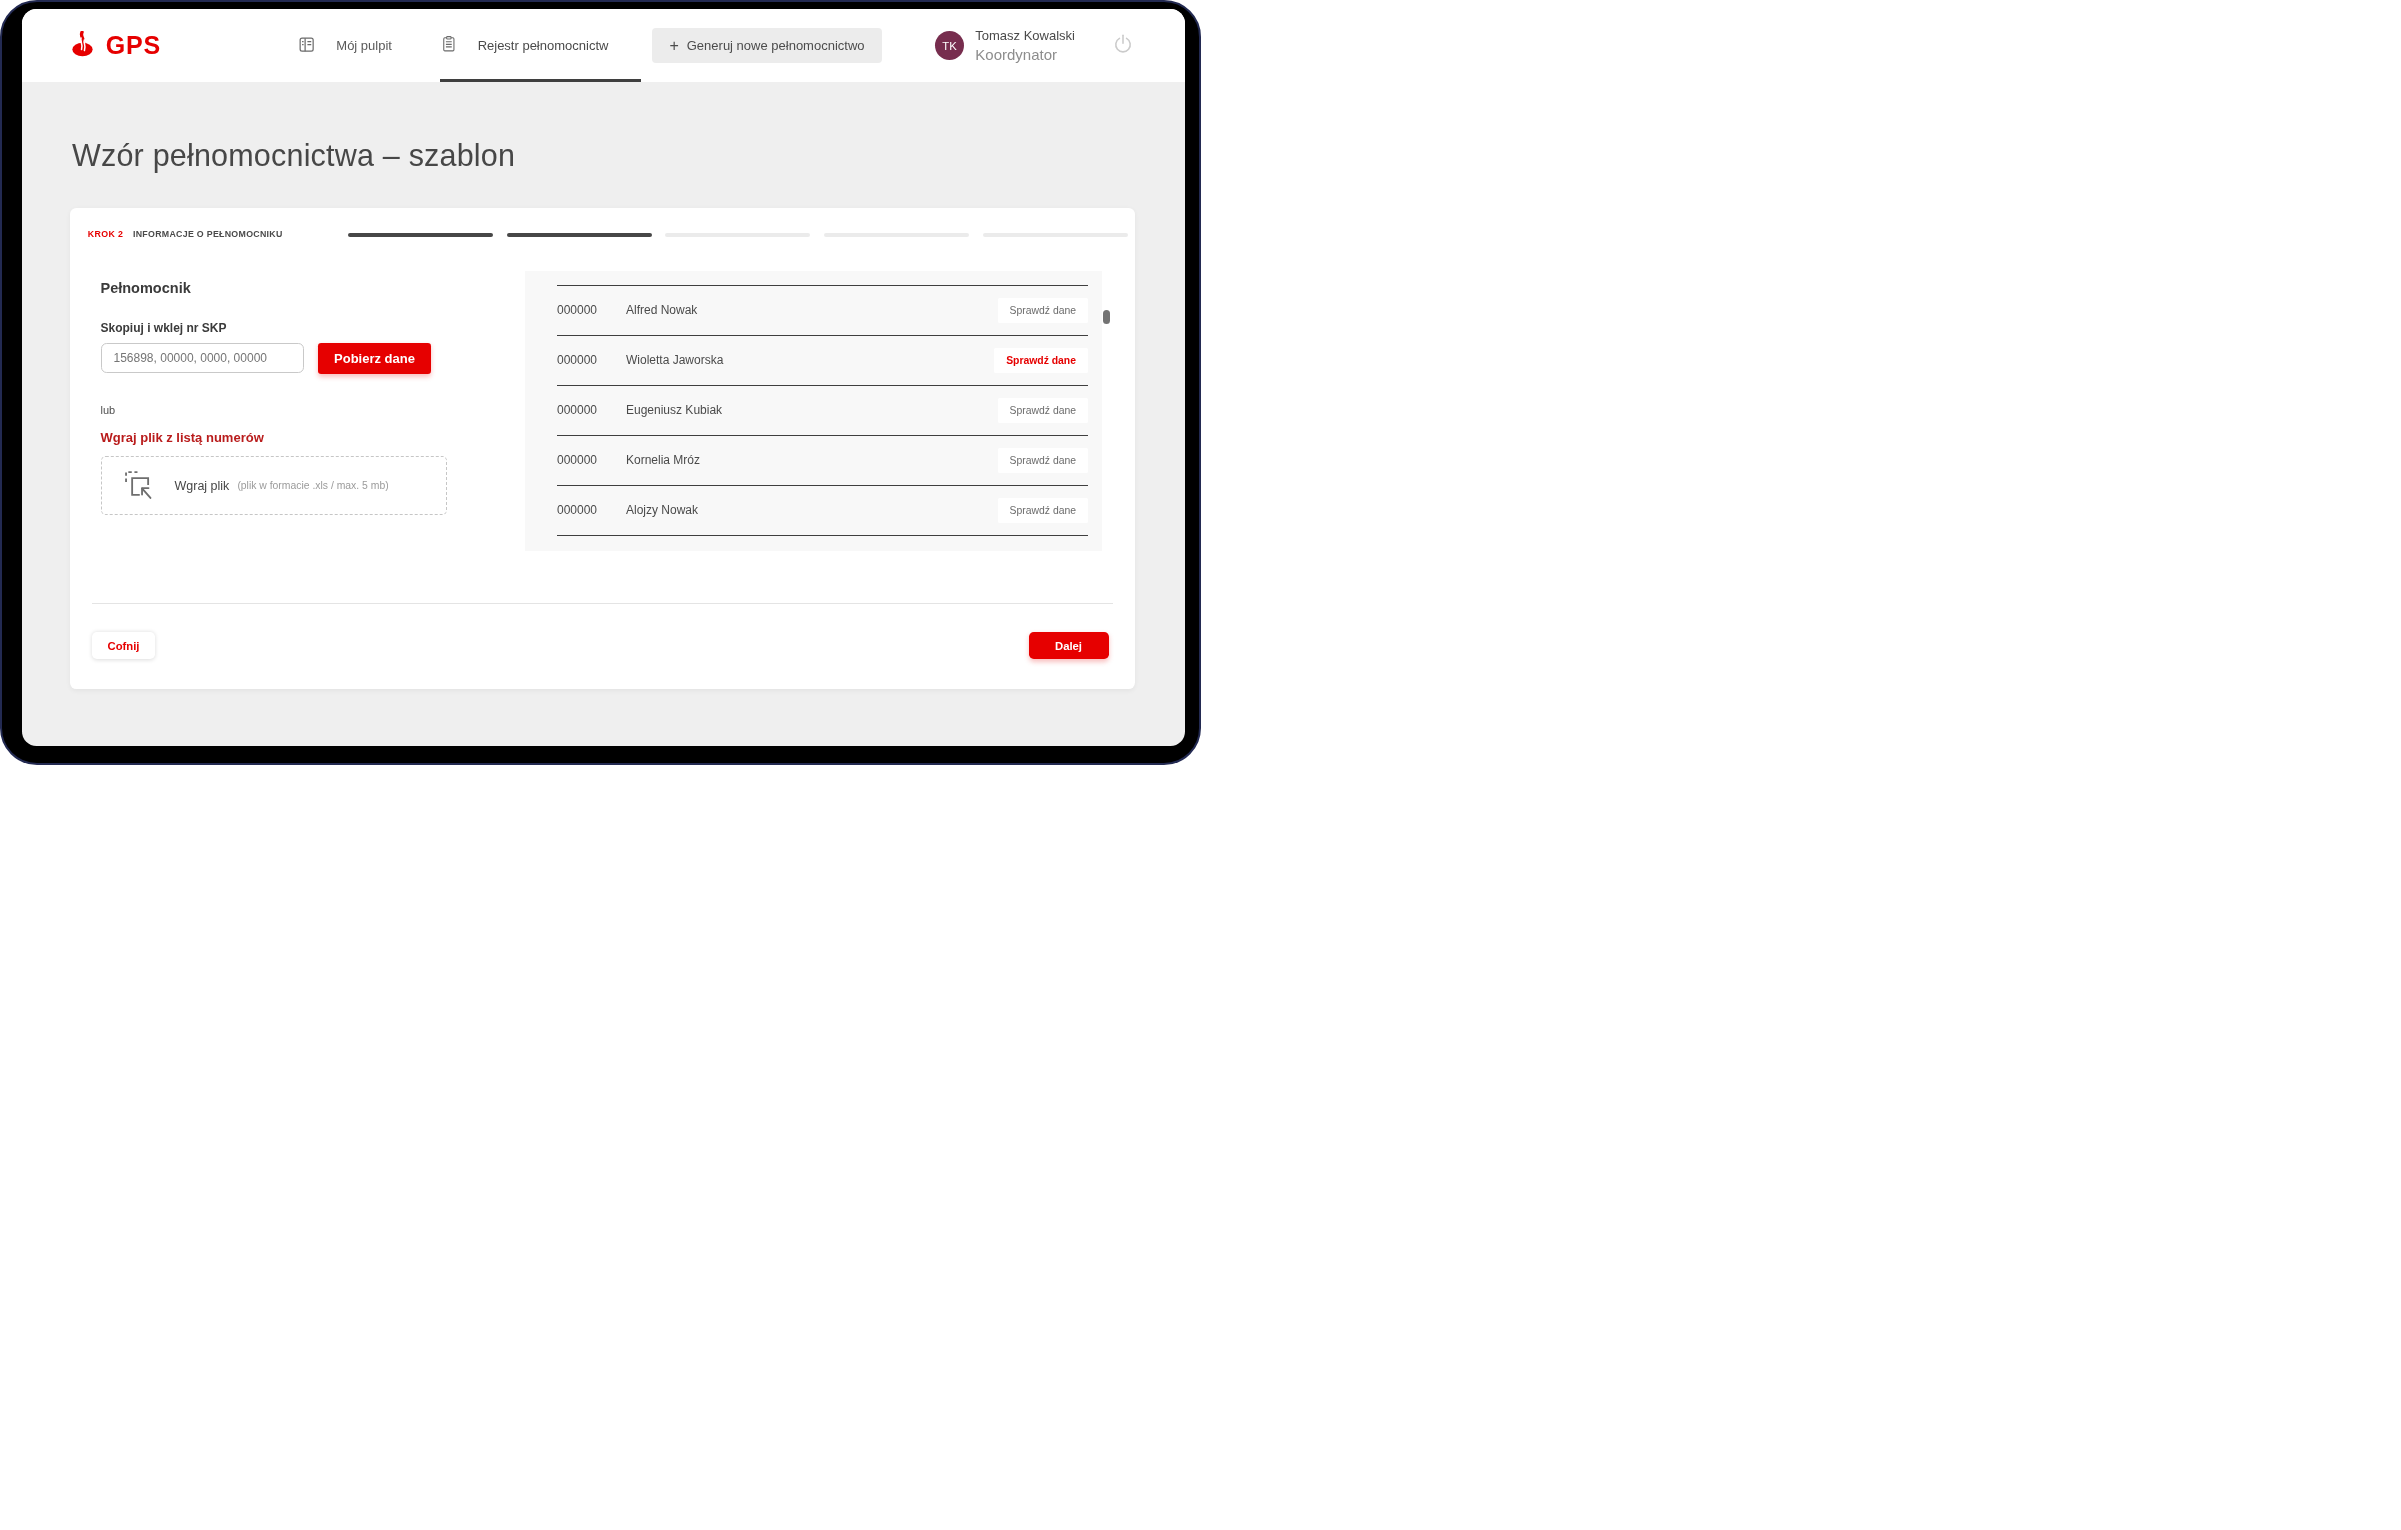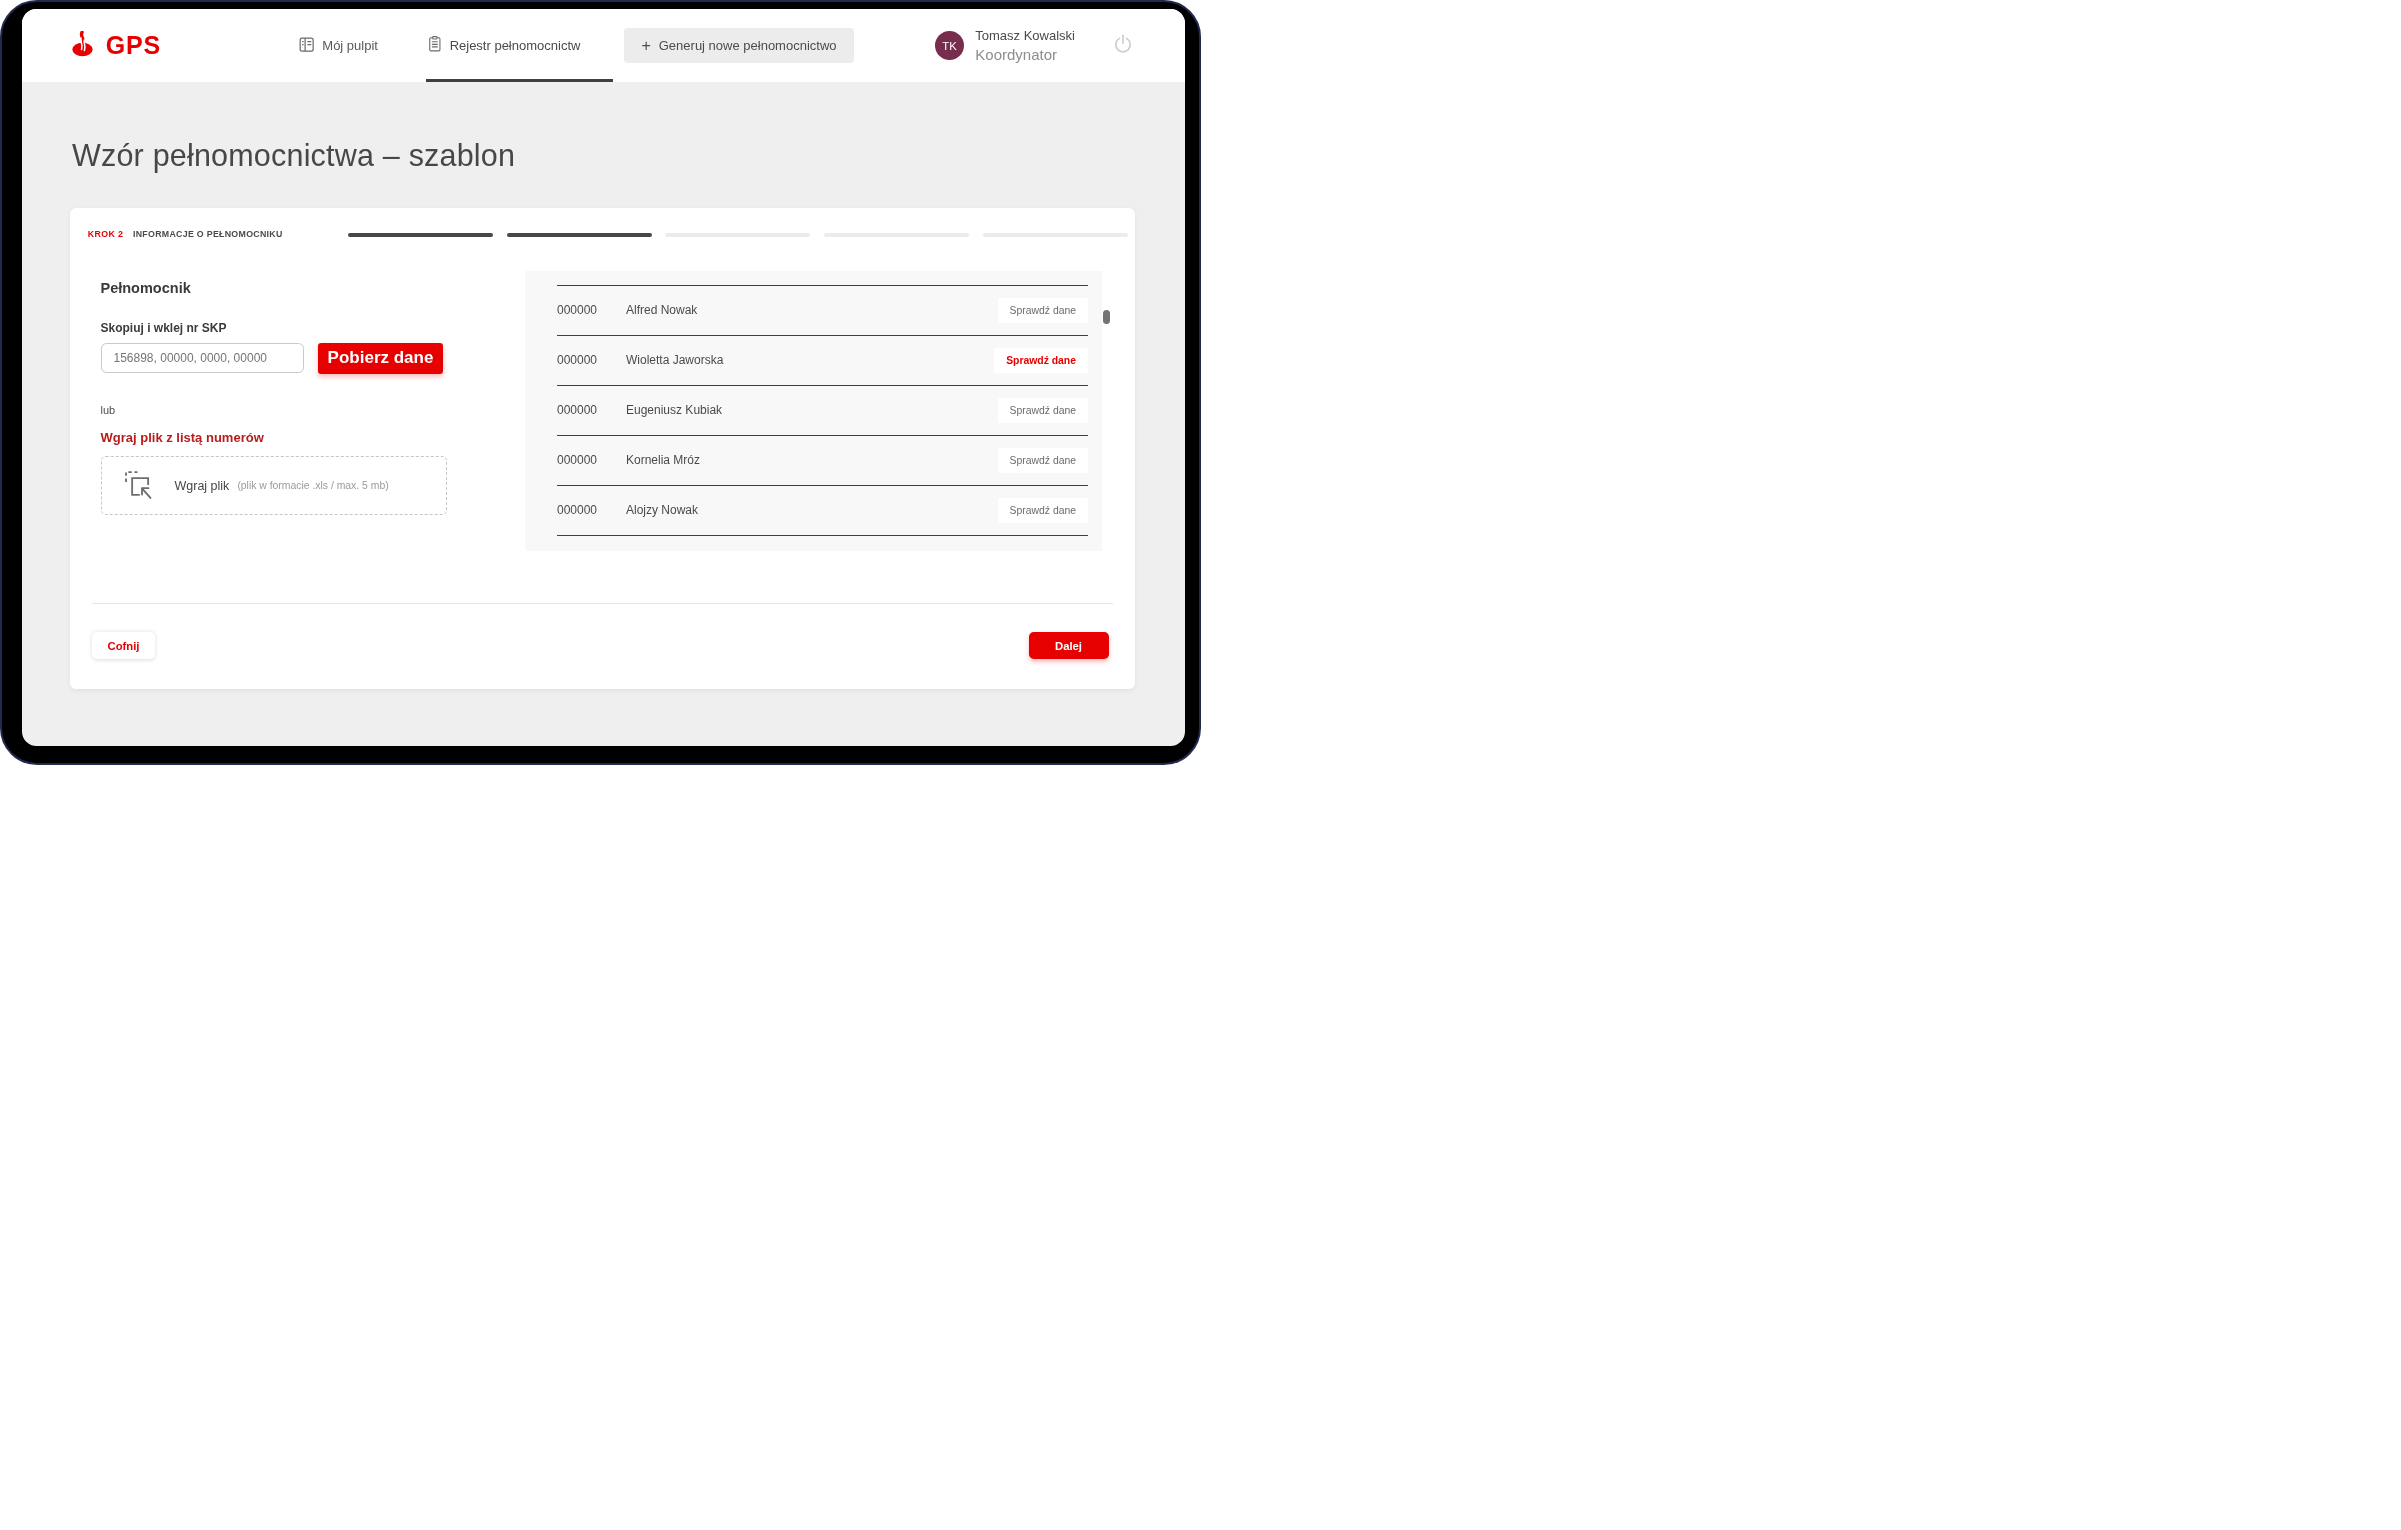--- a/index.html
+++ b/index.html
@@ -13,21 +13,21 @@
   .app { position:absolute; left:20px; top:7.2px; width:1163px; height:737px;
          background:#efefef; border-radius:14.5px; overflow:hidden; }
 
   
   .topbar { position:absolute; left:0; top:0; right:0; height:73px; background:#fff;
             display:flex; align-items:center; }
   .logo { display:flex; align-items:center; margin-left:46px; cursor:pointer; }
   .logo .gps { font-size:25px; font-weight:700; color:var(--accent,#e60000); letter-spacing:0.8px; margin-left:8.8px; }
 
   .nav { display:flex; height:100%; margin-left:138px; }
-  .nav-item { position:relative; display:flex; align-items:center; gap:8px; height:100%;
+  .nav-item { position:relative; display:flex; align-items:center; gap:22px; height:100%;
               font-size:13px; color:#5a5a5a; cursor:pointer; white-space:nowrap; }
   .nav-item + .nav-item { margin-left:50px; }
   .nav-item.active { color:#4a4a4a; }
   .nav-item.active::after { content:""; position:absolute; left:-1.6px; bottom:0; width:calc(100% + 34px);
                             height:3.2px; background:#3f3f3f; }
 
   .gen-btn { display:flex; align-items:center; gap:8px; margin-left:44px; height:35px; padding:0 17px;
              background:#ececec; border:none; border-radius:4px; font-size:13px; color:#4c4c4c;
              font-family:inherit; cursor:pointer; white-space:nowrap; }
   .gen-btn .plus { font-size:16px; color:#4c4c4c; line-height:1; }
@@ -58,21 +58,21 @@
   .seg.done { background:var(--step_done,#474747); }
 
   
   .h-pelnomocnik { position:absolute; left:30.5px; top:72px; font-size:14.5px; font-weight:700; color:#3b3b3b; }
   .lbl-skp { position:absolute; left:30.5px; top:113px; font-size:12px; font-weight:700; color:#3b3b3b; }
   .skp-input { position:absolute; left:30.5px; top:135px; width:203px; height:30px; border:0.8px solid #c9c9c9;
                border-radius:5.6px; padding:0 12px; font-size:12px; color:#757575; font-family:inherit;
                background:#fff; outline:none; }
   .btn-red { background:var(--accent,#e60000); color:#fff; border:none; border-radius:3.2px;
              font-weight:700; font-family:inherit; cursor:pointer; }
-  .btn-fetch { position:absolute; left:248px; top:135px; width:125px; height:30.5px; font-size:17px;
+  .btn-fetch { position:absolute; left:248px; top:135px; width:113px; height:30.5px; font-size:13px;
                box-shadow:0 2.4px 4.8px rgba(230,0,0,0.25); }
   .lub { position:absolute; left:30.5px; top:196px; font-size:11px; color:#4f4f4f; }
   .h-upload { position:absolute; left:30.5px; top:222px; font-size:13px; font-weight:700; color:#b91c1c; }
   .dropzone { position:absolute; left:30.5px; top:248px; width:346px; height:59px; background:#fff;
               border:1.2px dashed #c6c6c6; border-radius:4.8px; display:flex; align-items:center;
               padding-left:21px; cursor:pointer; }
   .upl-main { font-size:12.5px; color:#474747; margin-left:20px; }
   .upl-hint { font-size:10.4px; color:#9b9b9b; margin-left:8px; }
 
   

